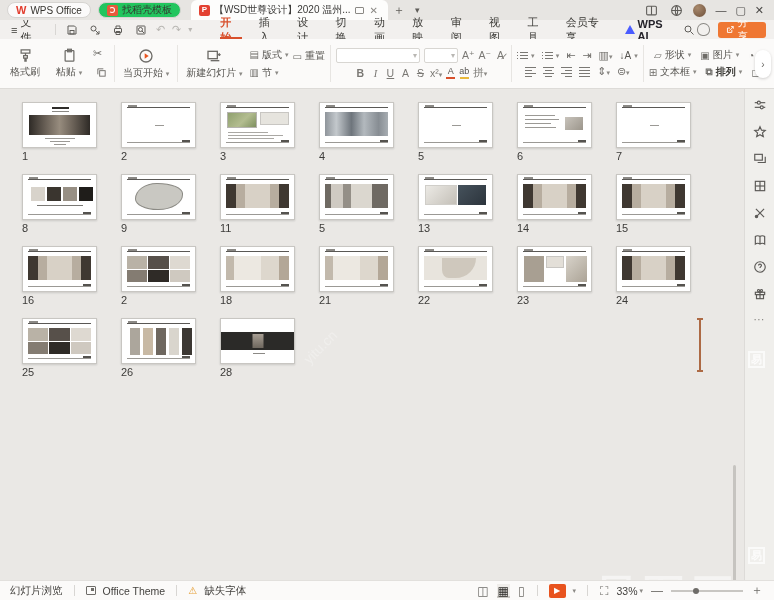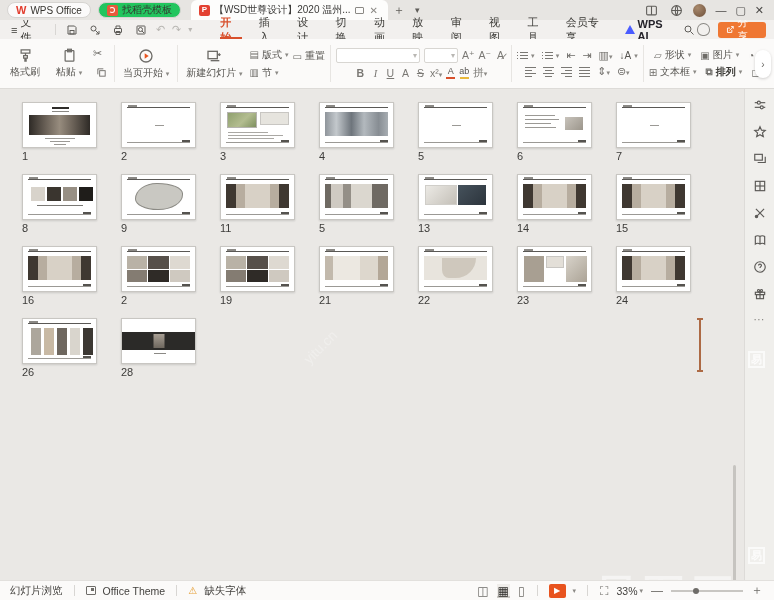--- a/index.html
+++ b/index.html
@@ -624,31 +624,24 @@
               <i></i>
               <i></i>
             </div>
             <i class="sf"></i>
           </div>
           <div class="num">2</div>
         </div>
         <div class="cell">
           <div class="thumb">
             <i class="sh"></i>
-            <div class="cg">
-              <i></i>
-              <i></i>
-              <i></i>
-              <i></i>
-              <i></i>
-              <i></i>
-            </div>
-            <i class="sf"></i>
-          </div>
-          <div class="num">19</div>
+            <div class="ph g-light"></div>
+            <i class="sf"></i>
+          </div>
+          <div class="num">18</div>
         </div>
         <div class="cell">
           <div class="thumb">
             <i class="sh"></i>
             <div class="ph g-light"></div>
             <i class="sf"></i>
           </div>
           <div class="num">21</div>
         </div>
         <div class="cell">
@@ -673,20 +666,35 @@
           </div>
           <div class="num">23</div>
         </div>
         <div class="cell">
           <div class="thumb">
             <i class="sh"></i>
             <div class="ph g-dark"></div>
             <i class="sf"></i>
           </div>
           <div class="num">24</div>
+        </div>
+        <div class="cell">
+          <div class="thumb">
+            <i class="sh"></i>
+            <div class="cg">
+              <i></i>
+              <i></i>
+              <i></i>
+              <i></i>
+              <i></i>
+              <i></i>
+            </div>
+            <i class="sf"></i>
+          </div>
+          <div class="num">25</div>
         </div>
         <div class="cell">
           <div class="thumb">
             <i class="sh"></i>
             <div class="mt">
               <i></i>
               <i></i>
               <i></i>
               <i></i>
               <i></i>

